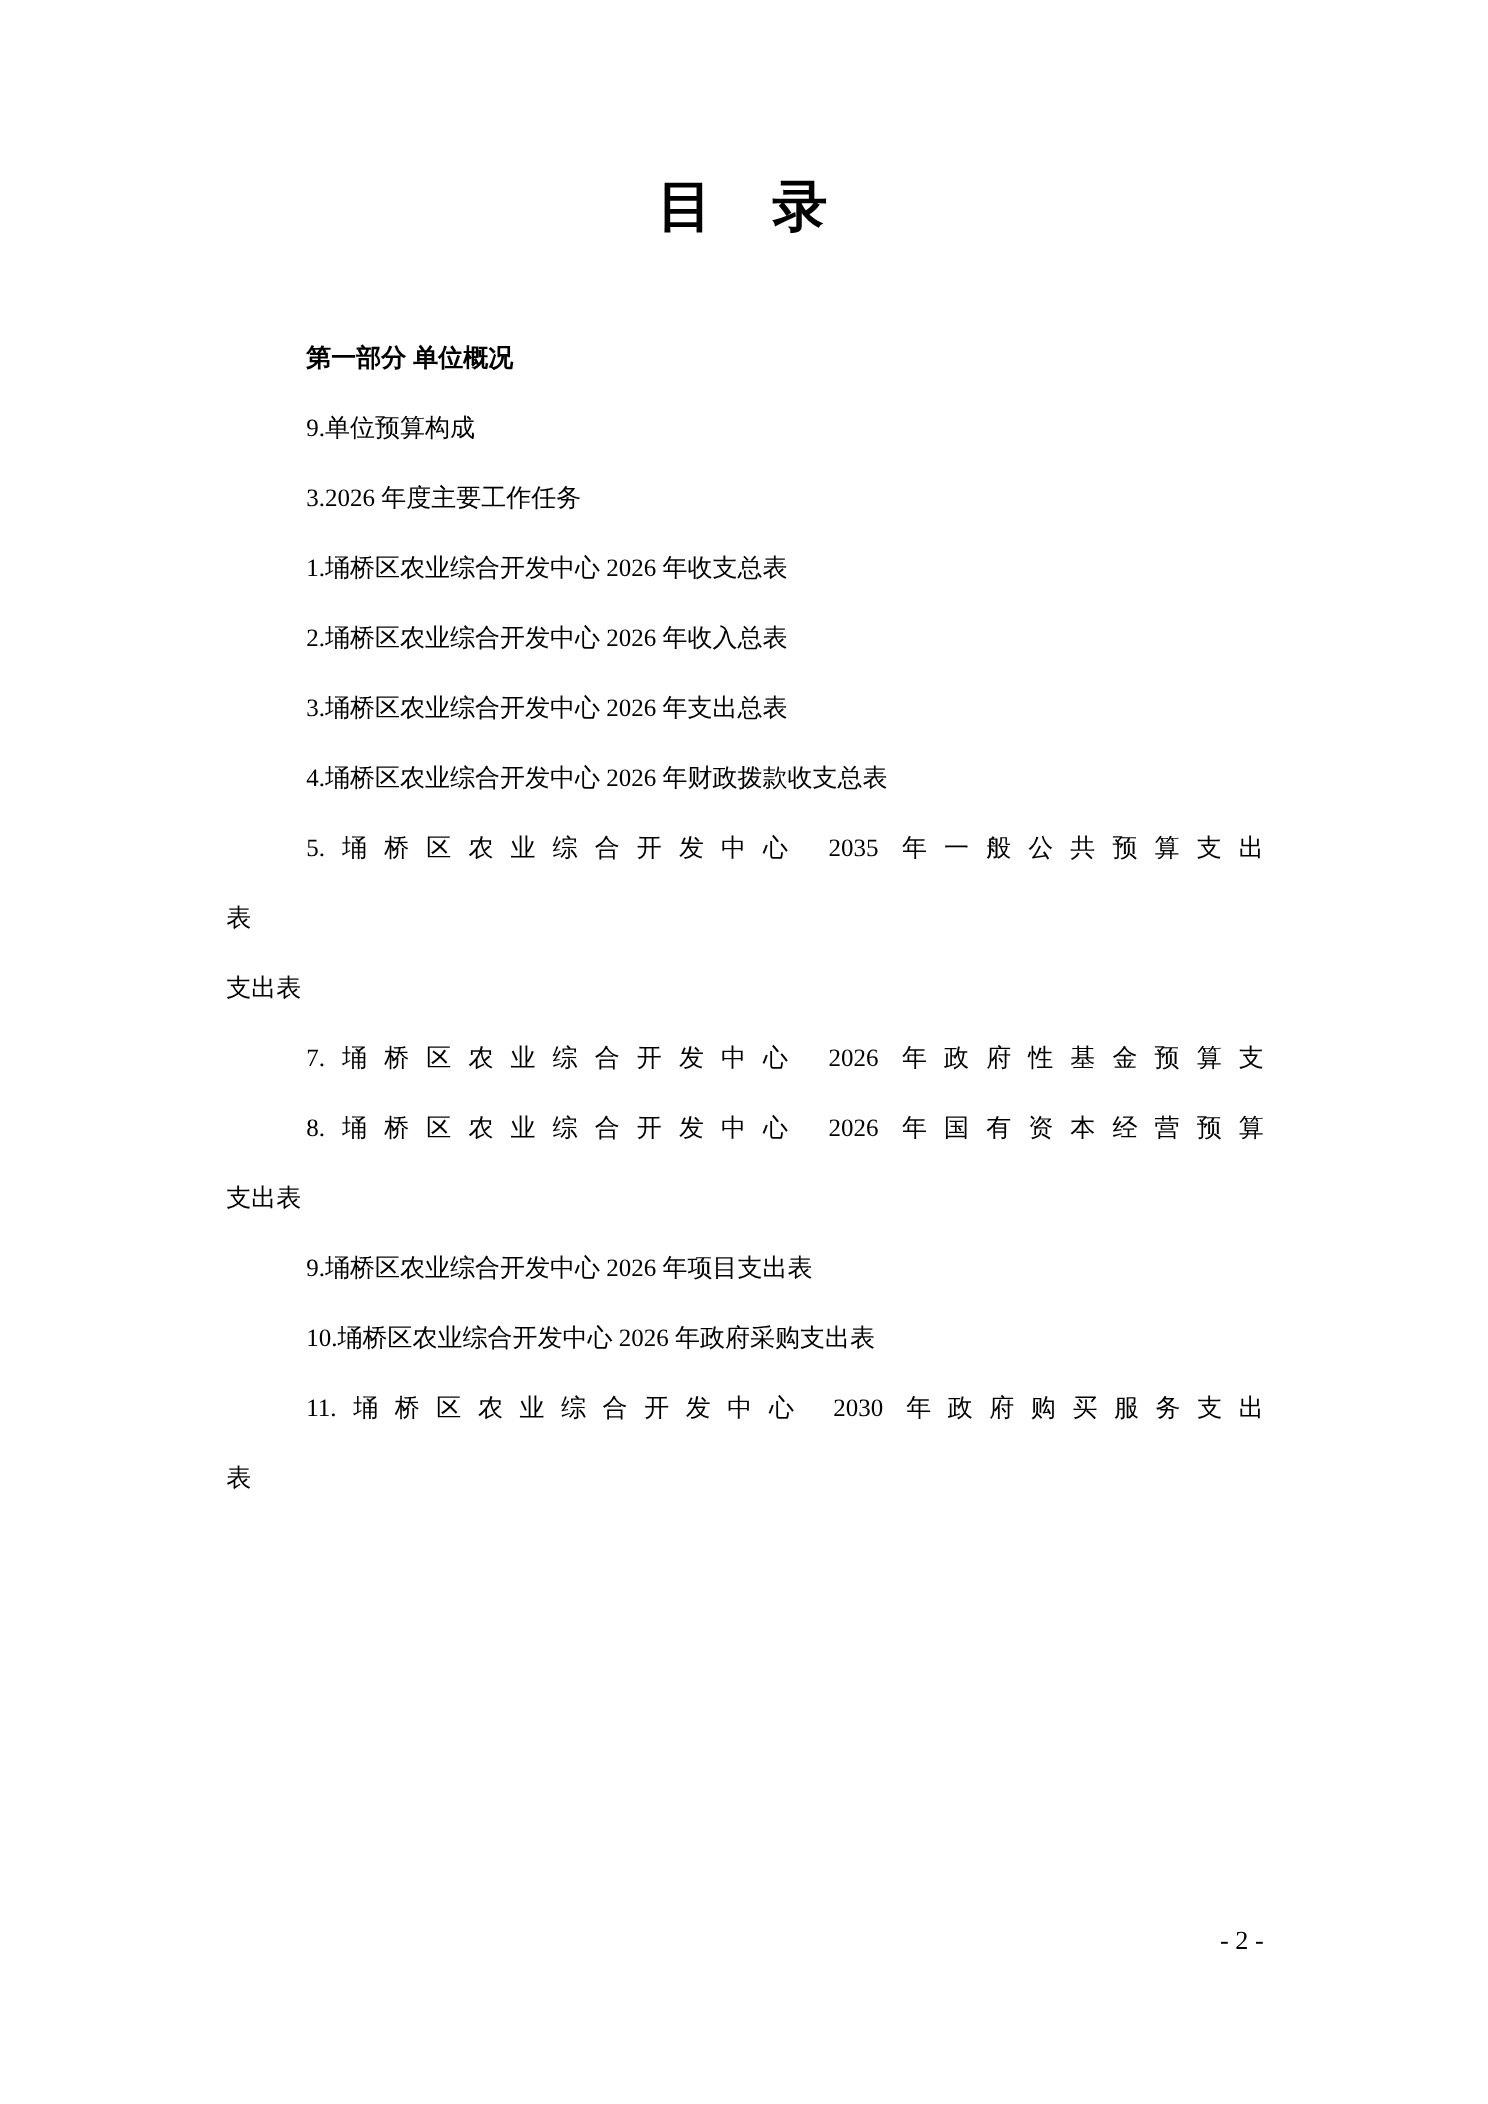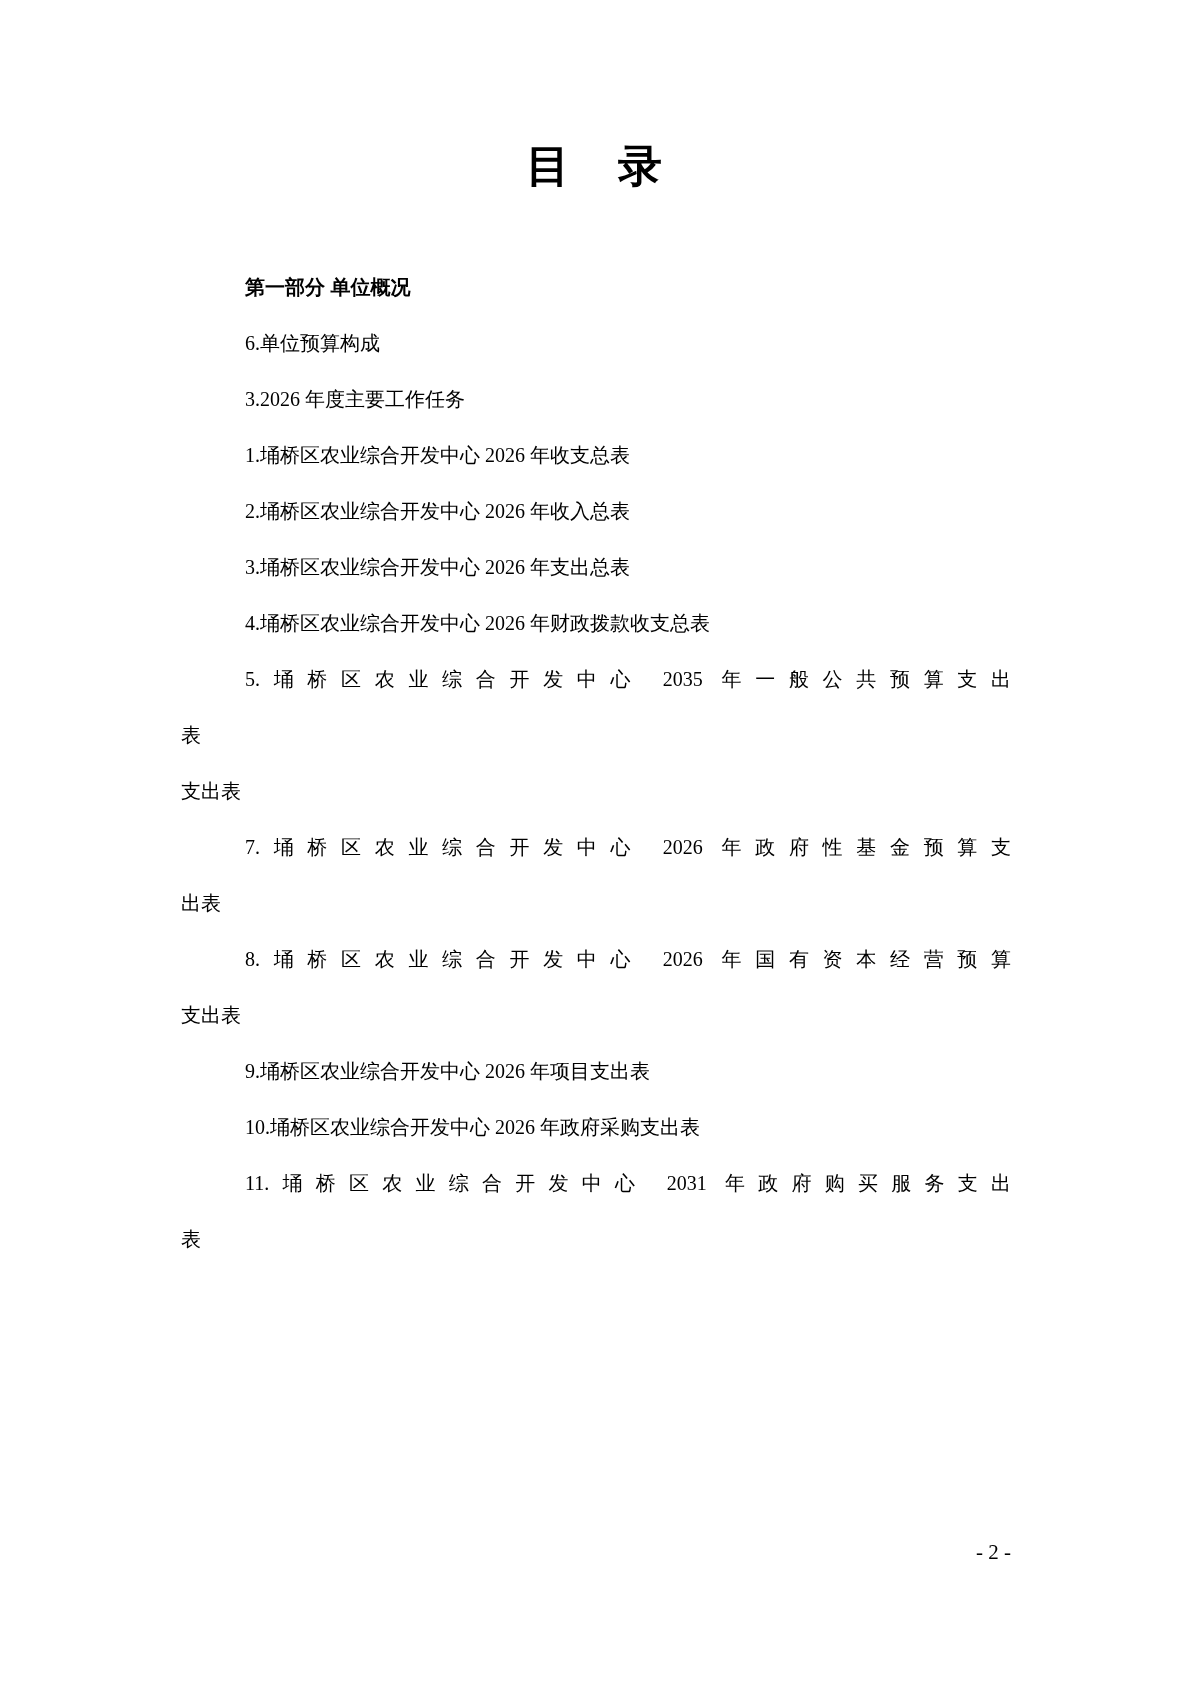--- a/index.html
+++ b/index.html
@@ -66,33 +66,32 @@
   }
 </style>
 </head>
 <body>
 
 <div>
   <h1 class="doc-title">目　录</h1>
 
   <div class="toc" id="toc">
       <div class="toc-heading">第一部分 单位概况</div>
-      <div class="toc-line">6.单位预算构成</div>
+      <div class="toc-line">9.单位预算构成</div>
       <div class="toc-line">3.2026 年度主要工作任务</div>
       <div class="toc-line">1.埇桥区农业综合开发中心 2026 年收支总表</div>
       <div class="toc-line">2.埇桥区农业综合开发中心 2026 年收入总表</div>
       <div class="toc-line">3.埇桥区农业综合开发中心 2026 年支出总表</div>
       <div class="toc-line">4.埇桥区农业综合开发中心 2026 年财政拨款收支总表</div>
       <div class="toc-line stretch">5.埇桥区农业综合开发中心 2035 年一般公共预算支出</div>
       <div class="toc-line wrap">表</div>
       <div class="toc-line wrap">支出表</div>
       <div class="toc-line stretch">7.埇桥区农业综合开发中心 2026 年政府性基金预算支</div>
-      <div class="toc-line wrap">出表</div>
       <div class="toc-line stretch">8.埇桥区农业综合开发中心 2026 年国有资本经营预算</div>
       <div class="toc-line wrap">支出表</div>
       <div class="toc-line">9.埇桥区农业综合开发中心 2026 年项目支出表</div>
       <div class="toc-line">10.埇桥区农业综合开发中心 2026 年政府采购支出表</div>
-      <div class="toc-line stretch">11.埇桥区农业综合开发中心 2031 年政府购买服务支出</div>
+      <div class="toc-line stretch">11.埇桥区农业综合开发中心 2030 年政府购买服务支出</div>
       <div class="toc-line wrap">表</div>
     </div>
 
   <div class="page-number">- 2 -</div>
 </div>
 
 </body></html>

